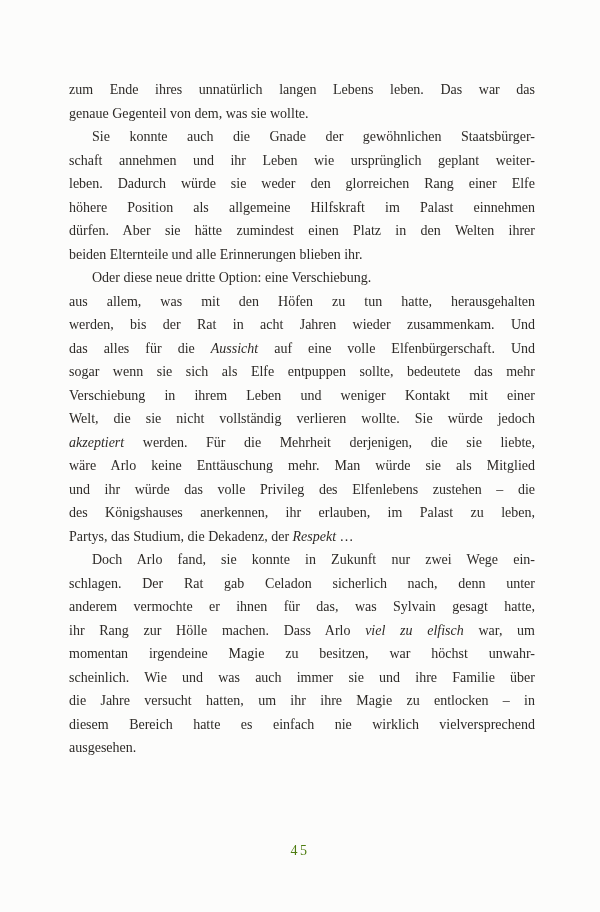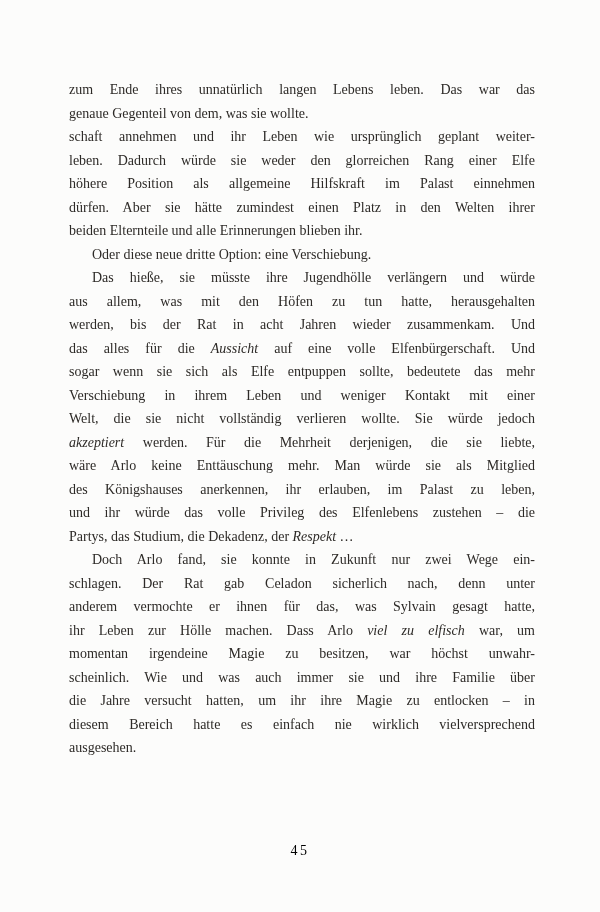--- a/index.html
+++ b/index.html
@@ -37,61 +37,61 @@
   .line.indent { text-indent: 23px; }
   .em { font-style: italic; }
   .page-number {
     position: absolute;
     top: 843px;
     left: 0;
     width: 600px;
     text-align: center;
     font-size: 14px;
     letter-spacing: 2.5px;
-    color: #000000;
+    color: #4d7c0f;
   }
 </style>
 </head>
 <body>
 
 <div class="page">
   <div class="text-block">
       <div class="paragraph">
         <div class="line"><span class="">zum Ende ihres unnatürlich langen Lebens leben. Das war das</span></div>
         <div class="line last"><span class="">genaue Gegenteil von dem, was sie wollte.</span></div>
       </div>
       <div class="paragraph">
+        <div class="line indent"><span class="">Sie konnte auch die Gnade der gewöhnlichen Staatsbürger-</span></div>
         <div class="line"><span class="">schaft annehmen und ihr Leben wie ursprünglich geplant weiter-</span></div>
         <div class="line"><span class="">leben. Dadurch würde sie weder den glorreichen Rang einer Elfe</span></div>
         <div class="line"><span class="">höhere Position als allgemeine Hilfskraft im Palast einnehmen</span></div>
         <div class="line"><span class="">dürfen. Aber sie hätte zumindest einen Platz in den Welten ihrer</span></div>
         <div class="line last"><span class="">beiden Elternteile und alle Erinnerungen blieben ihr.</span></div>
       </div>
       <div class="paragraph">
         <div class="line last indent"><span class="">Oder diese neue dritte Option: eine Verschiebung.</span></div>
       </div>
       <div class="paragraph">
-        <div class="line indent"><span class="">Das hieße, sie müsste ihre Jugendhölle verlängern und würde</span></div>
         <div class="line"><span class="">aus allem, was mit den Höfen zu tun hatte, herausgehalten</span></div>
         <div class="line"><span class="">werden, bis der Rat in acht Jahren wieder zusammenkam. Und</span></div>
         <div class="line"><span class="">das alles für die </span><span class="em">Aussicht</span><span class=""> auf eine volle Elfenbürgerschaft. Und</span></div>
         <div class="line"><span class="">sogar wenn sie sich als Elfe entpuppen sollte, bedeutete das mehr</span></div>
         <div class="line"><span class="">Verschiebung in ihrem Leben und weniger Kontakt mit einer</span></div>
         <div class="line"><span class="">Welt, die sie nicht vollständig verlieren wollte. Sie würde jedoch</span></div>
         <div class="line"><span class="em">akzeptiert</span><span class=""> werden. Für die Mehrheit derjenigen, die sie liebte,</span></div>
         <div class="line"><span class="">wäre Arlo keine Enttäuschung mehr. Man würde sie als Mitglied</span></div>
+        <div class="line"><span class="">und ihr würde das volle Privileg des Elfenlebens zustehen – die</span></div>
         <div class="line"><span class="">des Königshauses anerkennen, ihr erlauben, im Palast zu leben,</span></div>
-        <div class="line"><span class="">und ihr würde das volle Privileg des Elfenlebens zustehen – die</span></div>
         <div class="line last"><span class="">Partys, das Studium, die Dekadenz, der </span><span class="em">Respekt</span><span class=""> …</span></div>
       </div>
       <div class="paragraph">
         <div class="line indent"><span class="">Doch Arlo fand, sie konnte in Zukunft nur zwei Wege ein-</span></div>
         <div class="line"><span class="">schlagen. Der Rat gab Celadon sicherlich nach, denn unter</span></div>
         <div class="line"><span class="">anderem vermochte er ihnen für das, was Sylvain gesagt hatte,</span></div>
-        <div class="line"><span class="">ihr Leben zur Hölle machen. Dass Arlo </span><span class="em">viel zu elfisch</span><span class=""> war, um</span></div>
+        <div class="line"><span class="">ihr Rang zur Hölle machen. Dass Arlo </span><span class="em">viel zu elfisch</span><span class=""> war, um</span></div>
         <div class="line"><span class="">momentan irgendeine Magie zu besitzen, war höchst unwahr-</span></div>
         <div class="line"><span class="">scheinlich. Wie und was auch immer sie und ihre Familie über</span></div>
         <div class="line"><span class="">die Jahre versucht hatten, um ihr ihre Magie zu entlocken – in</span></div>
         <div class="line"><span class="">diesem Bereich hatte es einfach nie wirklich vielversprechend</span></div>
         <div class="line last"><span class="">ausgesehen.</span></div>
       </div>
     </div>
   <div class="page-number">45</div>
 </div>
 

